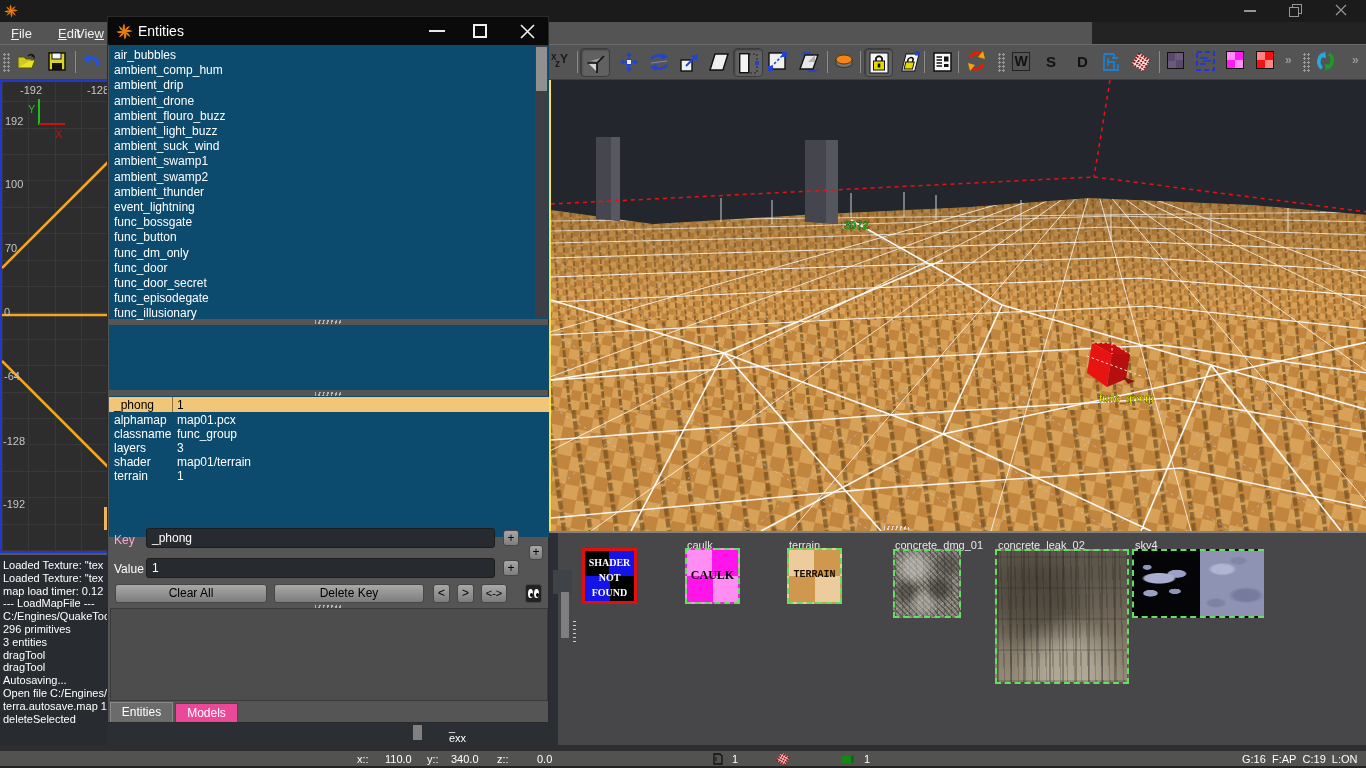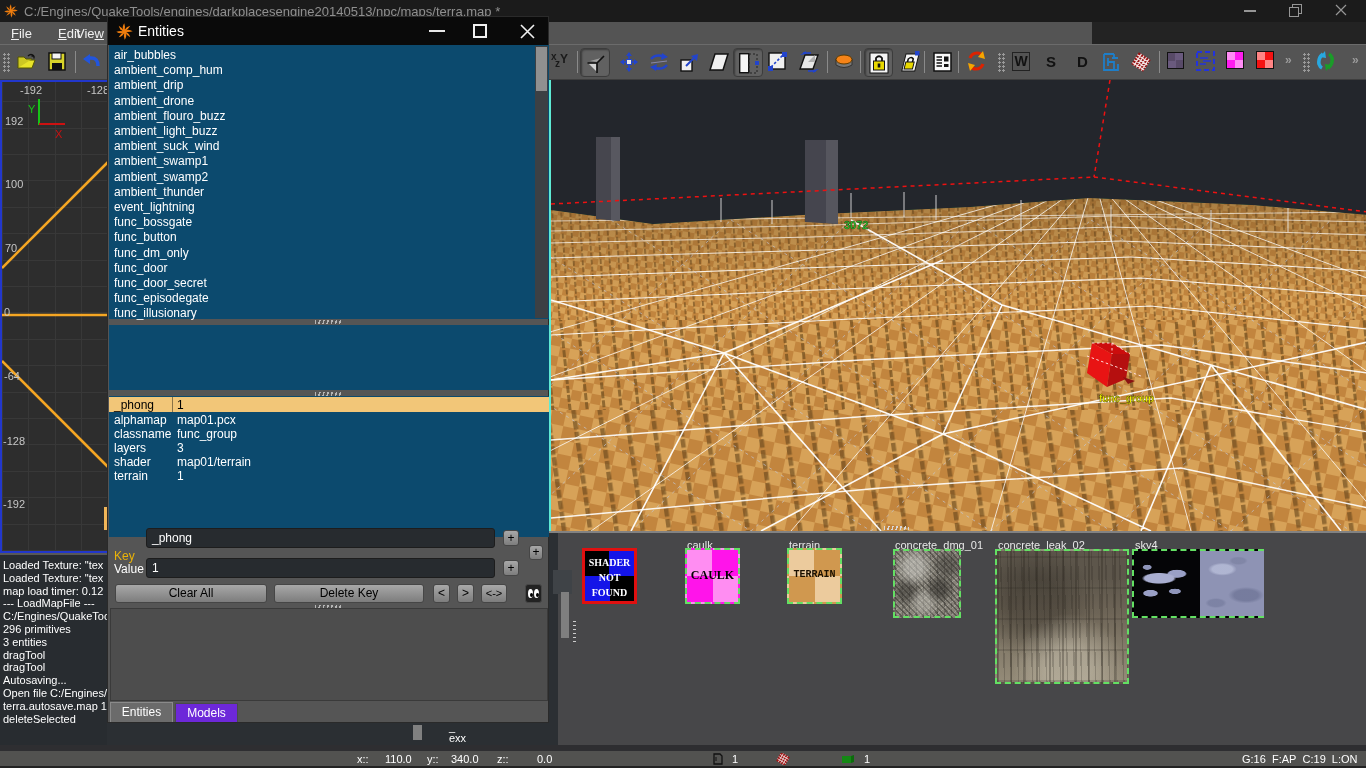--- a/index.html
+++ b/index.html
@@ -28,21 +28,21 @@
 
 
 #console { left:0; top:553px; width:549px; height:192px; background:#282c30; border-top:2px solid #585858; color:#fff; font-size:11px; line-height:12.8px; padding:4px 0 0 3px; overflow:hidden; }
 
 
 #strip1 { left:0; top:745px; width:1366px; height:6px; background:#2e2e31; }
 #statusbar { left:0; top:751px; width:1366px; height:15px; background:#525250; color:#fff; font-size:11px; }
 #bottomedge { left:0; top:766px; width:1366px; height:2px; background:#232323; }
 
 
-#view3d { left:549px; top:80px; width:817px; height:451px; background:#15803d; overflow:hidden; border-left:2px solid #5eead4; }
+#view3d { left:549px; top:80px; width:817px; height:451px; background:#15803d; overflow:hidden; border-left:2px solid #fde047; }
 
 
 
 #texbrowser { left:549px; top:531px; width:817px; height:214px; background:#474749; border-top:2px solid #828282; }
 .texlabel { position:absolute; color:#e8e8e8; font-size:11px; }
 .thumb { position:absolute; border:2px dashed #63e063; background:#000; }
 
 
 #dialog { left:107px; top:16px; width:442px; height:707px; background:#555555; border:1px solid #2a2a2a; }
 #dlgtitle { left:0; top:0; width:440px; height:28px; background:#0a0a0a; color:#fff; }
@@ -72,21 +72,20 @@
     </svg>
     <div class="abs" style="left:1244px;top:10px;width:12px;height:1.5px;background:#969696"></div>
     <svg class="abs" style="left:1289px;top:4px" width="13" height="13">
       <rect x="3.5" y="0.5" width="9" height="9" fill="none" stroke="#969696"></rect>
       <rect x="0.5" y="3.5" width="9" height="9" fill="#1b1b1b" stroke="#969696"></rect>
     </svg>
     <svg class="abs" style="left:1335px;top:4px" width="12" height="12">
       <path d="M1 1 L11 11 M11 1 L1 11" stroke="#969696" stroke-width="1.2"></path>
     </svg>
   </div>
-  <div id="titletext" class="abs">C:/Engines/QuakeTools/engines/darkplacesengine20140513/npc/maps/terra.map *</div>
 
   <div id="menubar" class="abs">
     <span class="m" style="left:11px"><u>F</u>ile</span>
     <span class="m" style="left:58px"><u>E</u>dit</span>
     <span class="m" style="left:76px">Vie<u>w</u></span>
   </div>
 
   <div id="toolbar" class="abs">
     <div class="grip" style="left:3px"></div>
     <svg class="abs" style="left:16px;top:7px" width="21" height="20">
@@ -489,21 +488,21 @@
     <div class="darkpanel" style="left:1px;top:379px;width:440px;height:141px;font-size:12px;color:#fff">
       <div class="abs" style="left:0;top:1px;width:440px;height:15px;background:#f2c678;color:#000">
         <span class="abs" style="left:5px;top:1px">_phong</span>
         <div class="abs" style="left:63px;top:0;width:1px;height:15px;background:#8a7347"></div>
         <span class="abs" style="left:68px;top:1px">1</span>
       </div>
       <div class="abs" style="left:5px;top:17px;line-height:14px">alphamap<br>classname<br>layers<br>shader<br>terrain</div>
       <div class="abs" style="left:68px;top:17px;line-height:14px">map01.pcx<br>func_group<br>3<br>map01/terrain<br>1</div>
     </div>
 
-    <span class="abs" style="left:6px;top:532px;font-size:12px;color:#eab308">Key</span>
+    <span class="abs" style="left:6px;top:516px;font-size:12px;color:#f9a8d4">Key</span>
     <div class="input" style="left:38px;top:511px;width:349px;height:20px"><span style="line-height:19px">_phong</span></div>
     <div class="btn" style="left:395px;top:513px;width:16px;height:16px;line-height:14px">+</div>
     <div class="btn" style="left:421px;top:528px;width:14px;height:15px;line-height:13px">+</div>
     <span class="abs" style="left:6px;top:545px;font-size:12px;color:#fff">Value</span>
     <div class="input" style="left:38px;top:541px;width:349px;height:20px"><span style="line-height:19px">1</span></div>
     <div class="btn" style="left:395px;top:543px;width:16px;height:16px;line-height:14px">+</div>
 
     <div class="btn" style="left:7px;top:567px;width:152px;height:19px;line-height:17px">Clear All</div>
     <div class="btn" style="left:166px;top:567px;width:150px;height:19px;line-height:17px">Delete Key</div>
     <div class="btn" style="left:325px;top:567px;width:17px;height:19px;line-height:17px">&lt;</div>
@@ -514,16 +513,16 @@
       <div class="abs" style="left:8px;top:4px;width:5px;height:9px;background:#fff;border-radius:50%"></div>
       <div class="abs" style="left:4px;top:8px;width:3px;height:4px;background:#000;border-radius:50%"></div>
       <div class="abs" style="left:10px;top:8px;width:3px;height:4px;background:#000;border-radius:50%"></div>
     </div>
 
     <div class="splitdots" style="left:207px;top:588px"></div>
 
     <div class="abs" style="left:2px;top:591px;width:438px;height:93px;background:#4d4d4d;border:1px solid #3a3a3a"></div>
 
     <div class="abs" style="left:2px;top:685px;width:63px;height:20px;background:#6b6b6b;border:1px solid #8a8a8a;border-bottom:none;color:#fff;font-size:12px;text-align:center;line-height:19px">Entities</div>
-    <div class="abs" style="left:67px;top:686px;width:63px;height:19px;background:#6d28d9;border:1px solid #4a4a4a;border-bottom:none;color:#fff;font-size:12px;text-align:center;line-height:18px">Models</div>
+    <div class="abs" style="left:67px;top:686px;width:63px;height:19px;background:#ec4899;border:1px solid #4a4a4a;border-bottom:none;color:#fff;font-size:12px;text-align:center;line-height:18px">Models</div>
   </div>
 
 </div>
 
 </body></html>

